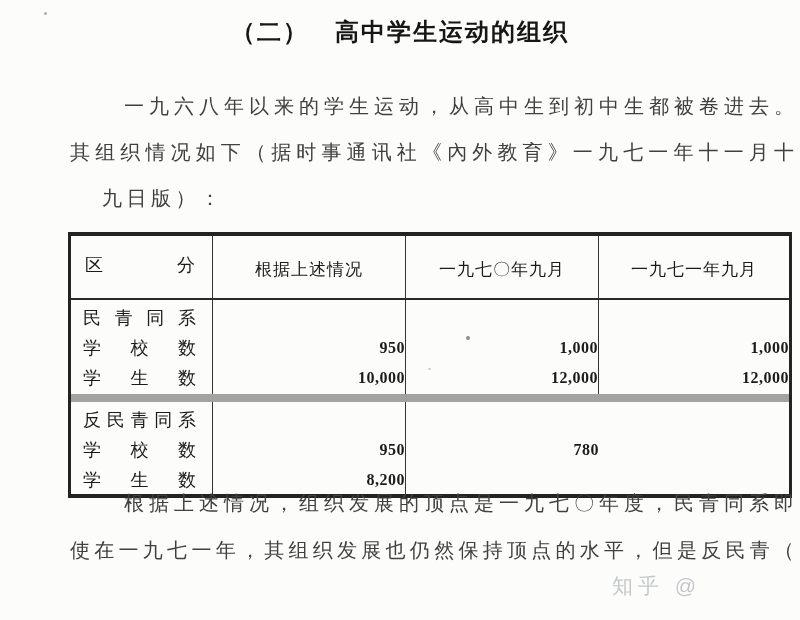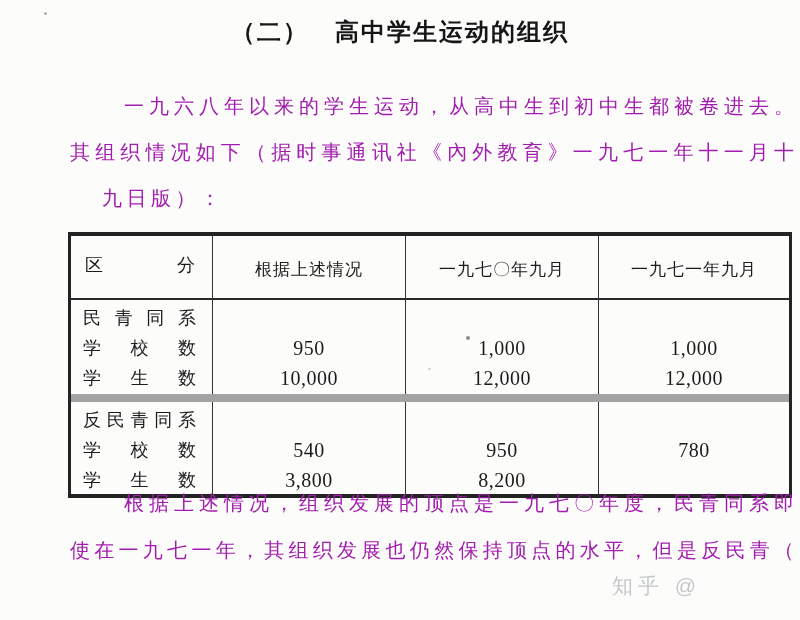--- a/index.html
+++ b/index.html
@@ -16,21 +16,21 @@
   .doc-title {
     position:absolute; top:16px; left:0; width:800px;
     text-align:center;
     font-size:24px; font-weight:bold;
     letter-spacing:2px;
     color:#161616;
     font-family:Liberation Serif, serif;
   }
 
   
-  .para { position:absolute; left:70px; width:724px; font-size:20px; color:#a21caf; }
+  .para { position:absolute; left:70px; width:724px; font-size:20px; color:#404040; }
   .pline {
     height:46px; line-height:46px;
     text-align:justify; text-align-last:justify;
     text-justify:inter-character;
     white-space:nowrap;
   }
   .pline.indent { text-indent:54px; }
   .pline.short  { text-align:left; text-align-last:left; letter-spacing:4.5px;margin-left:32px; }
   #para-top    { top:83px; }
   #para-bottom { top:480px; }
@@ -63,21 +63,21 @@
     font-size:18px;
   }
 
   .tsec .cell { padding-top:3px; }
   .tline { height:30px; line-height:30px; }
   .lab {
     padding:0 16px 0 12px;
     text-align:justify; text-align-last:justify; text-justify:inter-character;
     font-size:18px;
   }
-  .num { text-align:center; font-size:20px; letter-spacing:0.5px; }
+  .num { text-align:right; font-size:16px; letter-spacing:0.5px;font-weight:bold; }
 
   
   .watermark {
     position:absolute; left:612px; top:572px; width:190px;
     font-size:21px; line-height:28px;
     color:#a7acb1; opacity:0.65;
     letter-spacing:5px;
     font-family:"Liberation Sans","DejaVu Sans",sans-serif;
     pointer-events:none;
     white-space:nowrap;
@@ -135,25 +135,20 @@
     </div>
 
     <div class="tr tsec">
       <div class="cell">
         <div class="tline lab">反民青同系</div>
         <div class="tline lab">学校数</div>
         <div class="tline lab">学生数</div>
       </div>
       <div class="cell">
         <div class="tline num"></div>
-        <div class="tline num">540</div>
-        <div class="tline num">3,800</div>
-      </div>
-      <div class="cell">
-        <div class="tline num"></div>
           <div class="tline num">950</div>
       <div class="tline num">8,200</div>
         </div>
       <div class="cell last">
         <div class="tline num"></div>
           <div class="tline num">780</div>
         </div>
     </div>
 
   </div>

